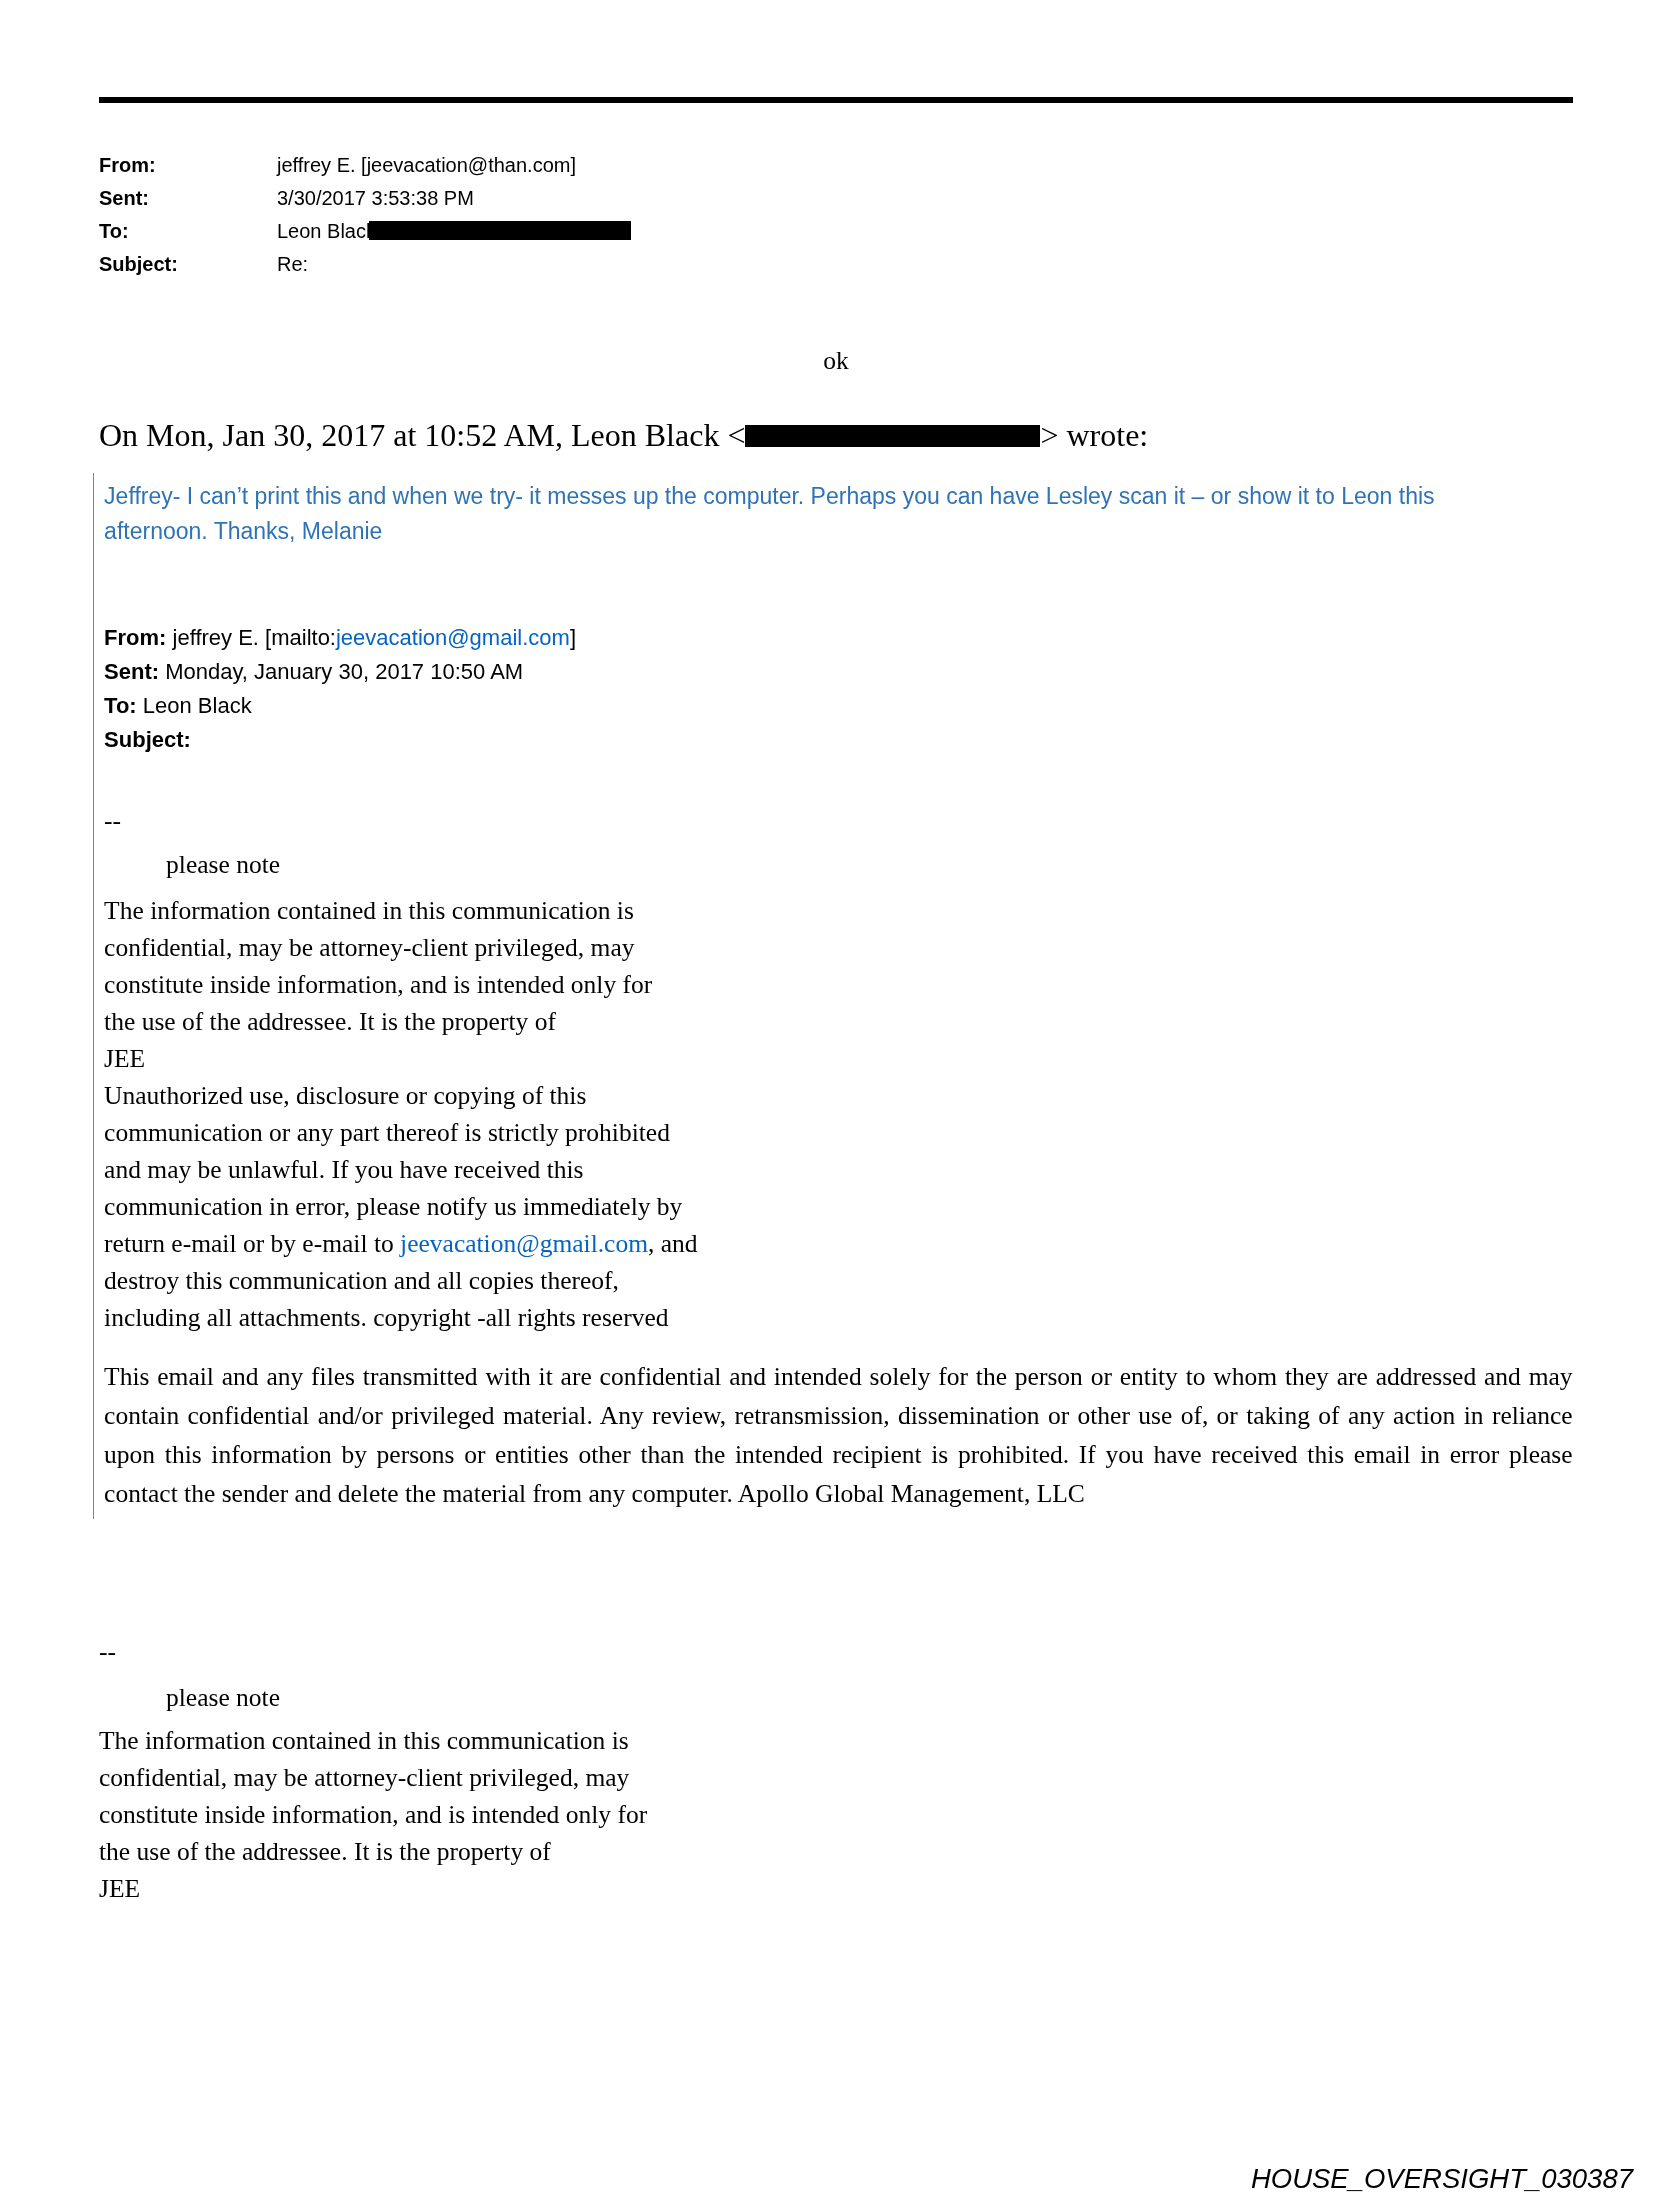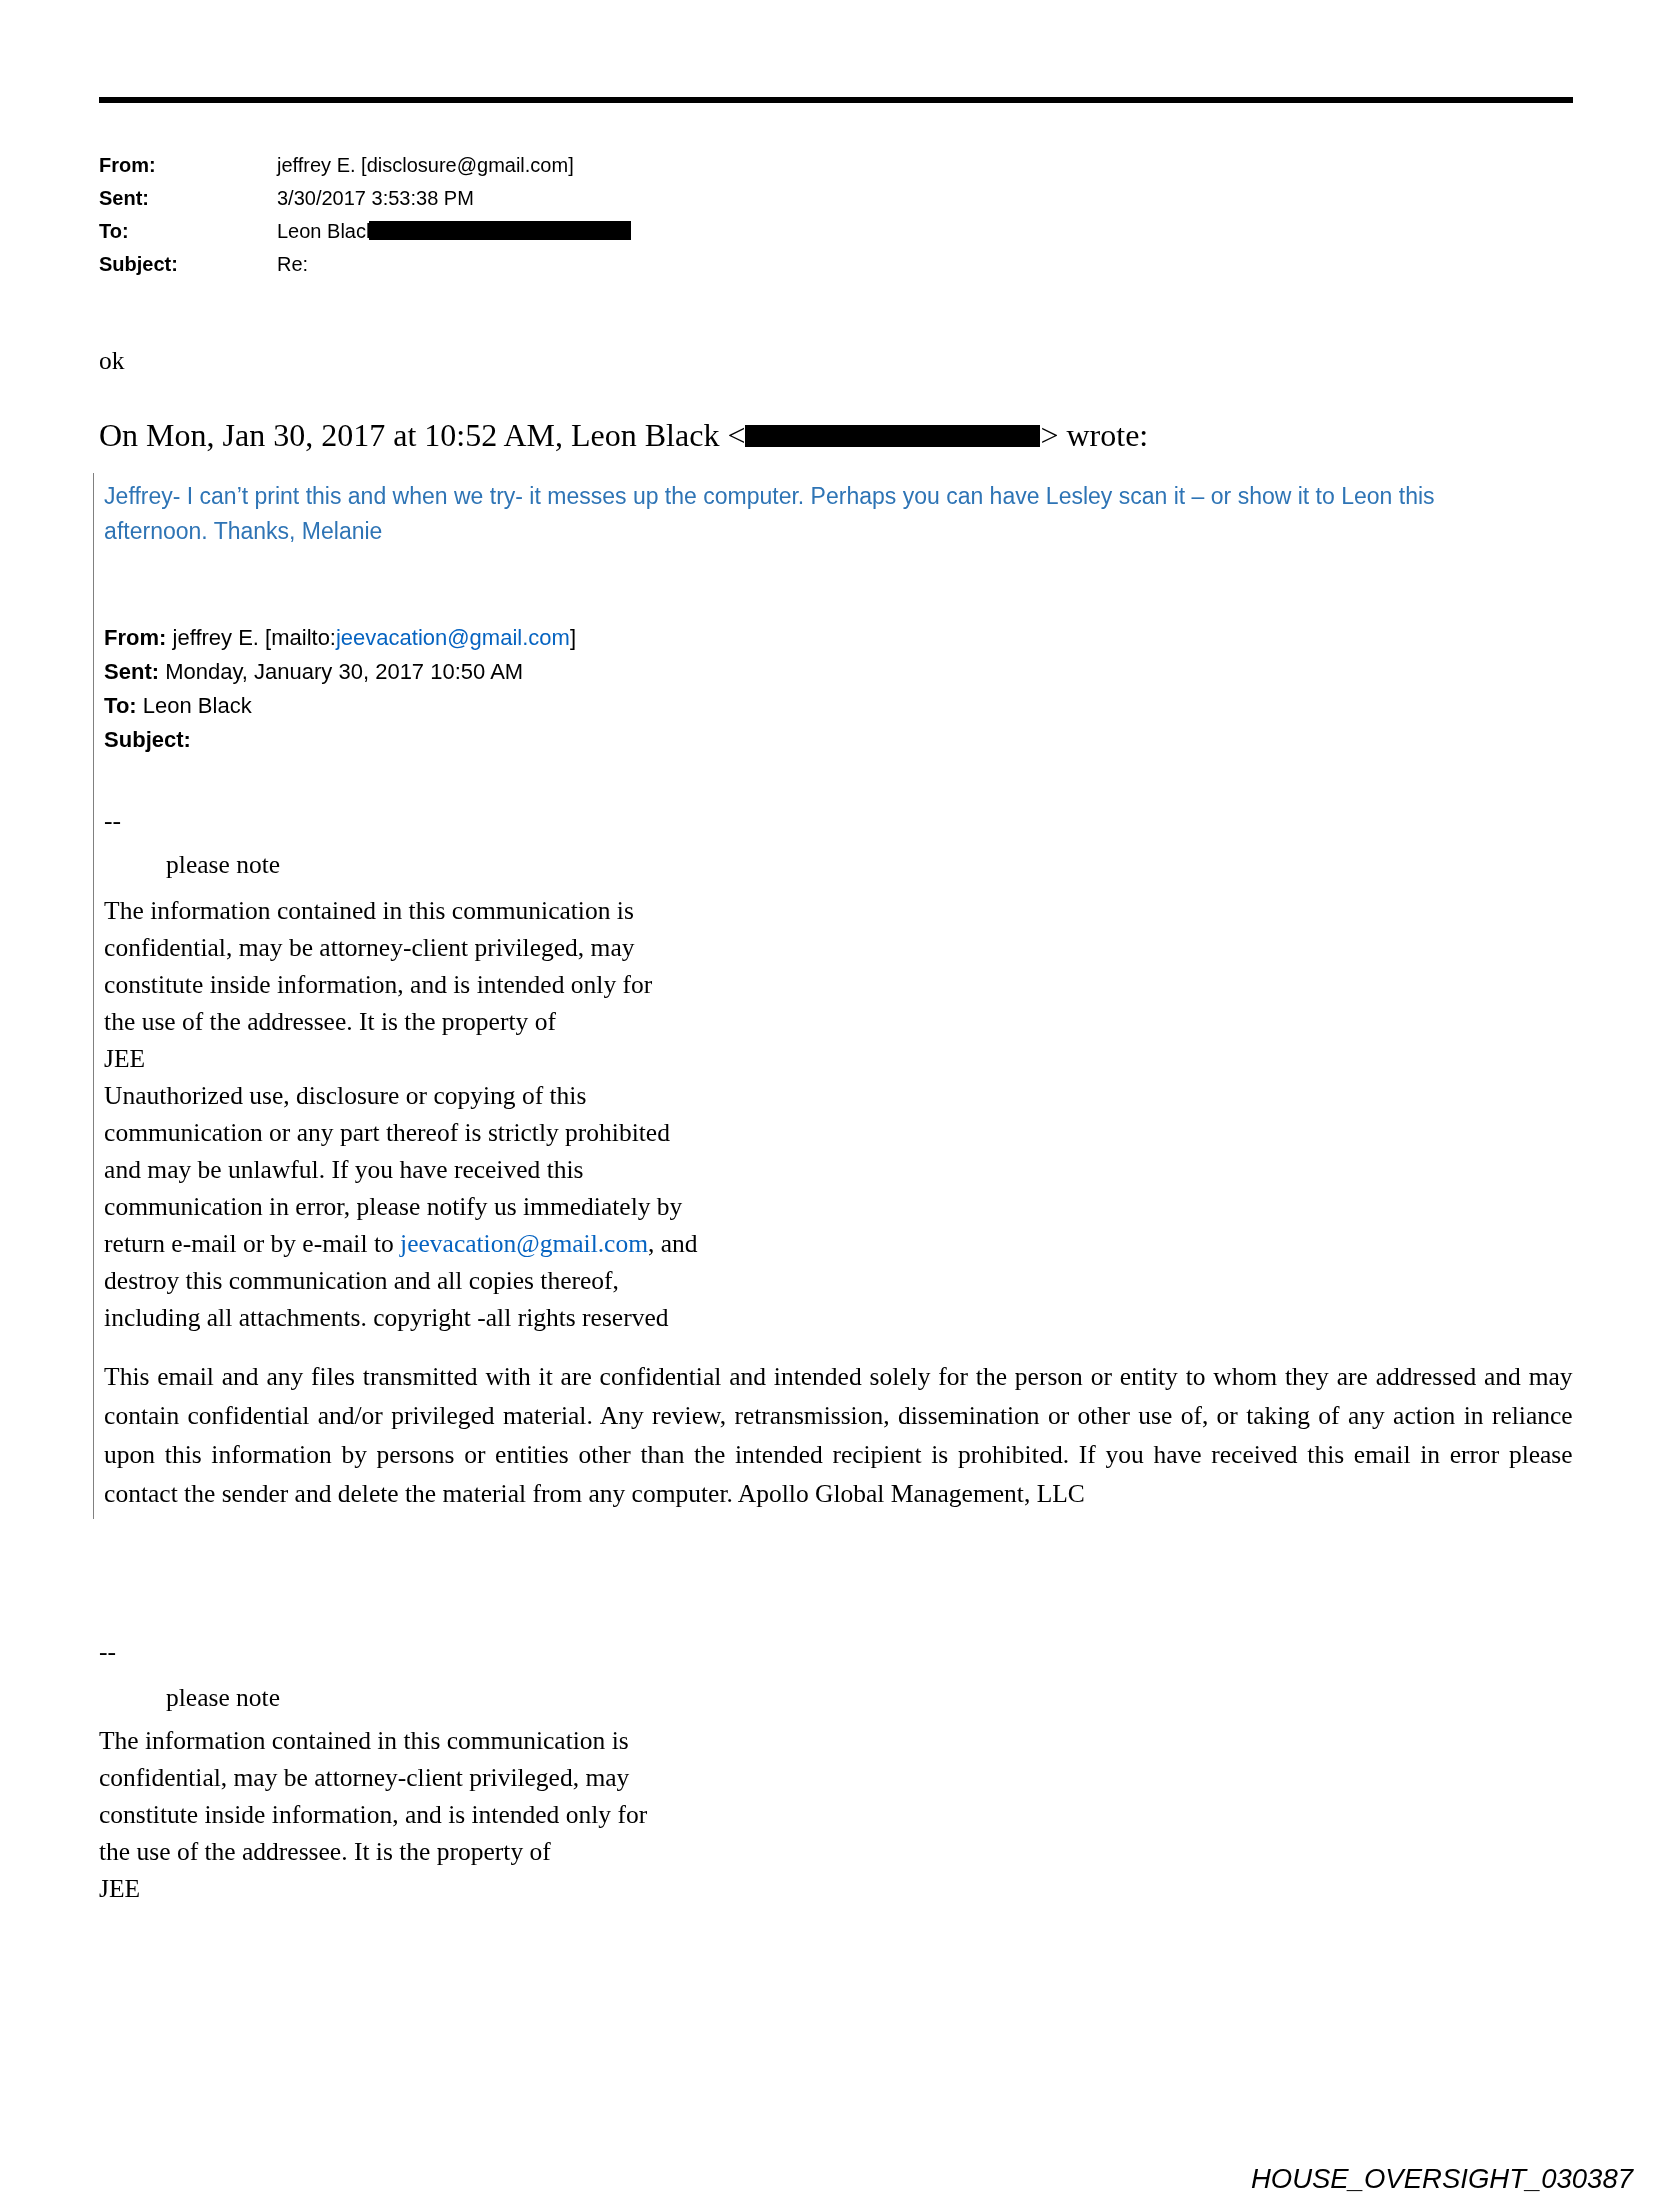--- a/index.html
+++ b/index.html
@@ -20,21 +20,21 @@
   
   .mail-header { font-family:"Liberation Sans", sans-serif; font-size:20px; line-height:33px; }
   .mh-row { display:flex; }
   .mh-label { width:178px; font-weight:bold; flex:0 0 178px; }
   .mh-value { white-space:nowrap; }
 
   .redaction { display:inline-block; background:#000000; vertical-align:middle; }
   .red-to { width:262px; height:19.6px; margin-left:-6.5px; position:relative; top:-2px; }
   .red-onmon { width:295px; height:22px; position:relative; top:-2.6px; }
 
-  .ok { font-size:25.5px; margin-top:65px; }
+  .ok { font-size:25.5px; margin-top:65px;text-align:center; }
   .onmon { font-size:32px; margin-top:41px; }
 
   .quote {
     margin-top:19.6px;
     margin-left:-5.9px;
     border-left:1.3px solid #808080;
     padding-left:10px;
     width:1486px;
   }
   .melanie {
@@ -95,21 +95,21 @@
 <body>
 
 <div class="page">
   <div class="content">
 
     <div class="top-rule"></div>
 
     <div class="mail-header">
       <div class="mh-row">
         <span class="mh-label">From:</span>
-        <span class="mh-value">jeffrey E. [disclosure@gmail.com]</span>
+        <span class="mh-value">jeffrey E. [jeevacation@than.com]</span>
       </div>
       <div class="mh-row">
         <span class="mh-label">Sent:</span>
         <span class="mh-value">3/30/2017 3:53:38 PM</span>
       </div>
       <div class="mh-row">
         <span class="mh-label">To:</span>
         <span class="mh-value"><span>Leon Black</span><span class="redaction red-to"></span></span>
       </div>
       <div class="mh-row">

